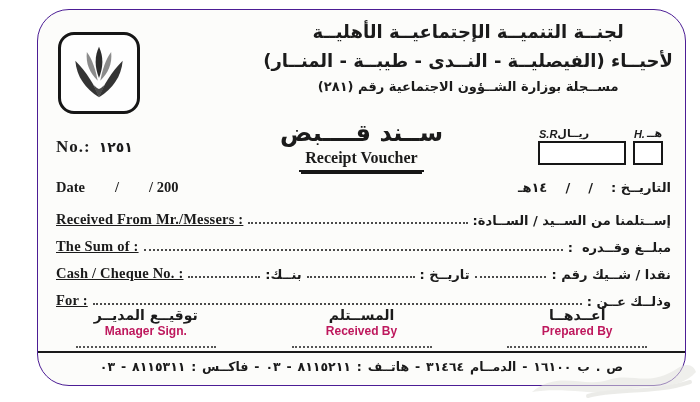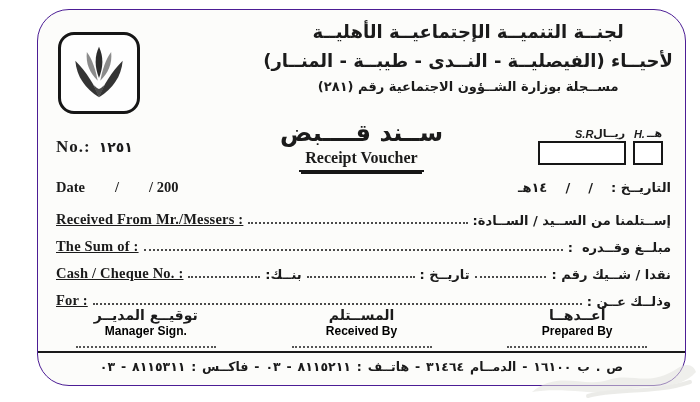--- a/index.html
+++ b/index.html
@@ -35,42 +35,42 @@
   .title-ar{font-size:24px;font-weight:bold;direction:rtl;line-height:1.1;}
   .title-en{
     font-family:"Liberation Serif",serif;font-weight:bold;font-size:16px;margin-top:3px;
     padding:0 6px 3px;border-bottom:2px solid #161616;box-shadow:0 4px 0 -2px #161616;
   }
   
   .currency{position:absolute;top:114px;right:22px;display:flex;gap:7px;align-items:flex-start;}
   .cur-col{display:flex;flex-direction:column;}
   .cur-wide{width:88px;}
   .cur-small{width:30px;}
-  .cur-labels{display:flex;justify-content:flex-end;align-items:flex-end;
+  .cur-labels{display:flex;justify-content:flex-start;align-items:flex-end;
               font-size:11px;font-weight:bold;padding:0 1px;height:16px;}
   .cur-labels .lat{font-family:"Liberation Sans",sans-serif;font-style:italic;}
   .cur-labels.center{justify-content:center;gap:2px;}
   .cur-box{border:2px solid #161616;height:24px;margin-top:1px;background:#ffffff;box-sizing:border-box;}
   
   .date-row{position:absolute;top:169px;left:18px;right:14px;display:flex;
             justify-content:space-between;align-items:baseline;}
   .date-en{font-family:"Liberation Serif",serif;font-weight:bold;font-size:14.5px;display:flex;gap:30px;}
   .date-ar{font-size:13px;font-weight:bold;direction:rtl;}
   
   .rows{position:absolute;top:191px;left:18px;right:14px;}
   .frow{display:flex;align-items:flex-end;height:27px;font-weight:bold;}
   .frow .en{font-family:"Liberation Serif",serif;font-size:14.5px;white-space:nowrap;letter-spacing:0.2px;text-decoration:underline;}
   .frow .ar{font-size:13px;direction:rtl;white-space:nowrap;}
   .dots{flex:1 1 0;border-bottom:2px dotted #4a4a4a;height:0;margin:0 5px 4px;}
   .dots.wide{flex:1.5 1 0;}
   
   .signs{position:absolute;top:297px;left:0;right:0;display:flex;}
   .sign{flex:1;display:flex;flex-direction:column;align-items:center;}
   .sign-ar{font-size:14px;font-weight:bold;direction:rtl;line-height:1.2;}
-  .sign-en{font-family:"Liberation Sans",sans-serif;font-size:12px;font-weight:bold;color:#000000;line-height:1.25;}
+  .sign-en{font-family:"Liberation Sans",sans-serif;font-size:12px;font-weight:bold;color:#be185d;line-height:1.25;}
   .sign-line{width:140px;border-bottom:2px dotted #555;margin-top:7px;}
   
   .footer-rule{position:absolute;left:0;right:0;top:341px;border-top:2.5px solid #1a1a1a;}
   .footer{position:absolute;left:0;right:0;top:349px;text-align:center;
           font-size:12.5px;font-weight:bold;direction:rtl;word-spacing:1.5px;}
   
   .watermark{position:absolute;right:2px;bottom:0px;width:170px;height:44px;opacity:0.55;}
 </style>
 </head>
 <body>

